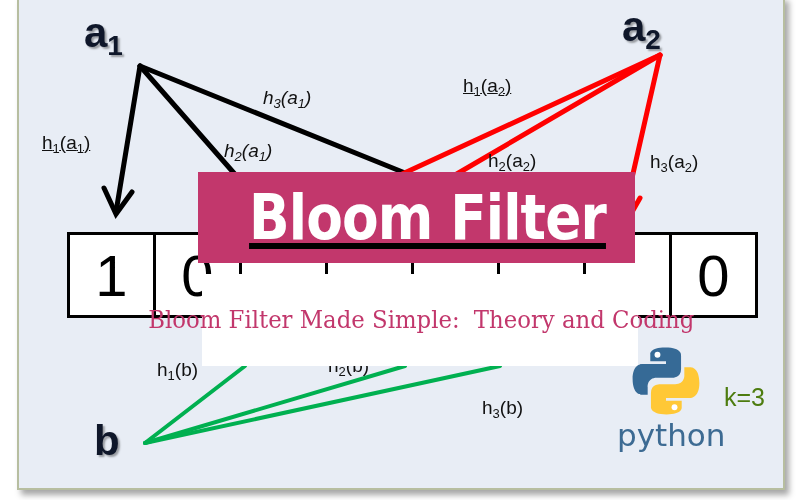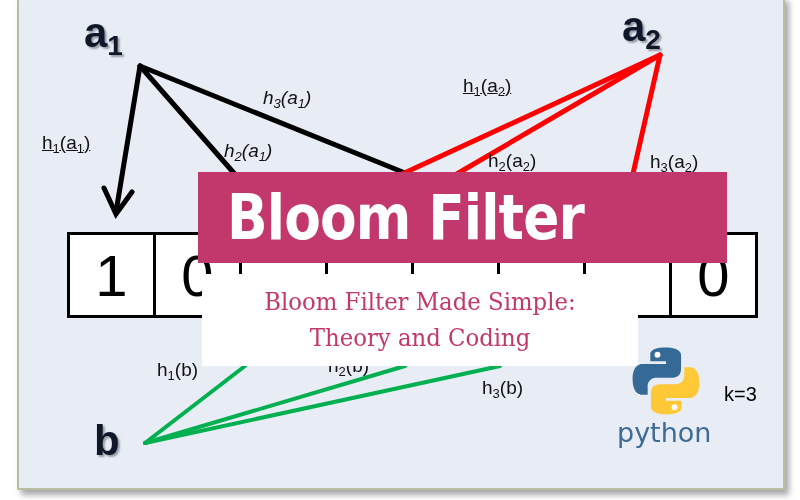--- a/index.html
+++ b/index.html
@@ -6,27 +6,27 @@
   body { width: 800px; height: 500px; background: #ffffff; position: relative; overflow: hidden; font-family: "Liberation Sans", sans-serif; }
   .frame { position: absolute; left: 17px; top: -4px; width: 764px; height: 490px; background: #e8edf5; border: 2px solid #b7bea0; box-shadow: 4px 5px 6px rgba(0,0,0,0.35); }
   svg.diagram { position: absolute; left: 0; top: 0; }
   .node-label { position: absolute; font-family: "Liberation Sans", sans-serif; font-weight: bold; color: #0f172a; font-size: 42px; line-height: 1; text-shadow: 2px 2px 2px rgba(0,0,0,0.35); }
   .node-label sub { font-size: 28px; vertical-align: -8px; }
   .hlabel { position: absolute; font-family: "Liberation Sans", sans-serif; font-size: 19px; color: #111; line-height: 1; white-space: nowrap; }
   .hlabel sub { font-size: 13px; vertical-align: -4px; }
   .bit-array { position: absolute; left: 67px; top: 232px; display: flex; border: 3px solid #000; background: #fff; }
   .bit-cell { width: 83px; height: 80px; border-right: 3px solid #000; display: flex; align-items: center; justify-content: center; font-family: "Liberation Sans", sans-serif; font-size: 58px; color: #000; }
   .bit-cell:last-child { border-right: none; }
-  .banner { position: absolute; left: 198px; top: 172px; width: 529px; height: 91px; background: #c2376c; display: flex; align-items: center; justify-content: flex-start; }
+  .banner { position: absolute; left: 198px; top: 172px; width: 437px; height: 91px; background: #c2376c; display: flex; align-items: center; justify-content: flex-end; text-decoration: underline; }
   .banner-title { color: #fff; font-family: "DejaVu Sans", sans-serif; font-weight: bold; font-size: 62px; letter-spacing: -1px; transform: scaleX(0.86); white-space: nowrap; }
-  .subtitle-box { position: absolute; left: 202px; top: 274px; width: 436px; height: 92px; background: #ffffff; display: flex; flex-direction: column; align-items: center; justify-content: center; }
+  .subtitle-box { position: absolute; left: 202px; top: 274px; width: 436px; height: 92px; background: #ffffff; display: flex; align-items: center; justify-content: center; }
   .subtitle-line { color: #c2376c; font-family: "DejaVu Serif", serif; font-size: 24px; line-height: 36px; white-space: nowrap; transform: scaleX(0.95); }
   .python-logo { position: absolute; left: 630px; top: 345px; width: 72px; height: 72px; }
-  .python-text { position: absolute; left: 617px; top: 417px; font-family: "DejaVu Sans", sans-serif; font-size: 27px; color: #3d6b93; letter-spacing: 0px; }
-  .k-label { position: absolute; left: 724px; top: 383px; font-size: 20px; color: #000000; font-family: "Liberation Sans", sans-serif; }
+  .python-text { position: absolute; left: 617px; top: 417px; font-family: "DejaVu Sans", sans-serif; font-size: 31px; color: #3d6b93; letter-spacing: 0px; }
+  .k-label { position: absolute; left: 724px; top: 383px; font-size: 25px; color: #4d7c0f; font-family: "Liberation Sans", sans-serif; }
 </style>
 </head>
 <body>
 
 <div class="frame"></div>
 
 <svg class="diagram" width="800" height="500" viewBox="0 0 800 500">
   <defs>
     <marker id="arrowhead" markerWidth="10" markerHeight="10" refX="5" refY="5" orient="auto" markerUnits="userSpaceOnUse" viewBox="0 0 10 10">
       <path d="M0,0 L5,5 L0,10" fill="none" stroke="#000" stroke-width="2"></path>
@@ -81,21 +81,21 @@
 </div>
 <div class="hlabel" style="left:650px; top:136px;margin-top:16px;">
   <span>h</span><sub>3</sub><span>(</span><span>a</span><sub>2</sub><span>)</span>
 </div>
 <div class="hlabel" style="left:157px; top:360px;text-align:right;">
   <span>h</span><sub>1</sub><span>(b)</span>
 </div>
 <div class="hlabel" style="left:328px; top:356px;">
   <span>h</span><sub>2</sub><span>(b)</span>
 </div>
-<div class="hlabel" style="left:482px; top:378px;">
+<div class="hlabel" style="left:482px; top:398px;">
   <span>h</span><sub>3</sub><span>(b)</span>
 </div>
 
 <div class="bit-array">
   <div class="bit-cell">1</div>
   <div class="bit-cell">0</div>
   <div class="bit-cell"></div>
   <div class="bit-cell"></div>
   <div class="bit-cell"></div>
   <div class="bit-cell"></div>

